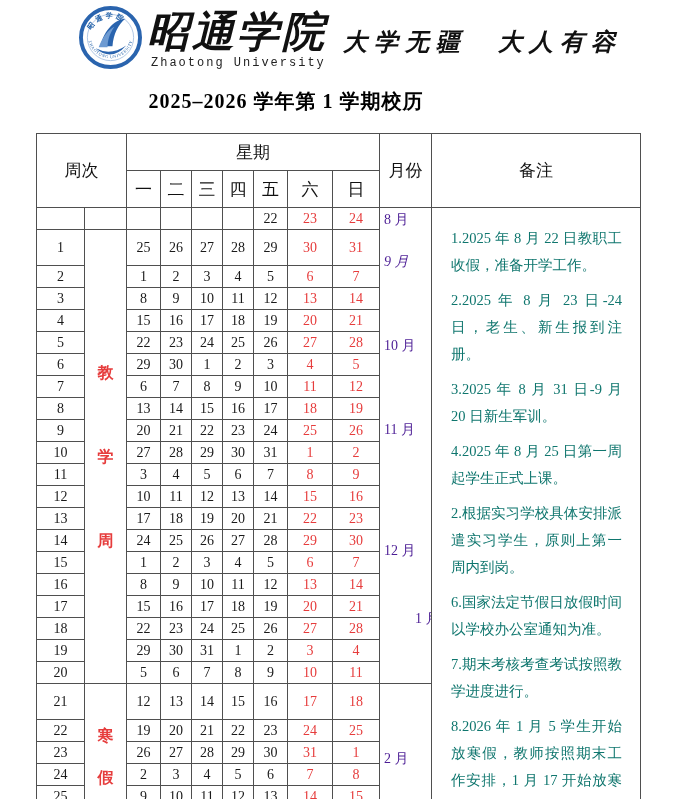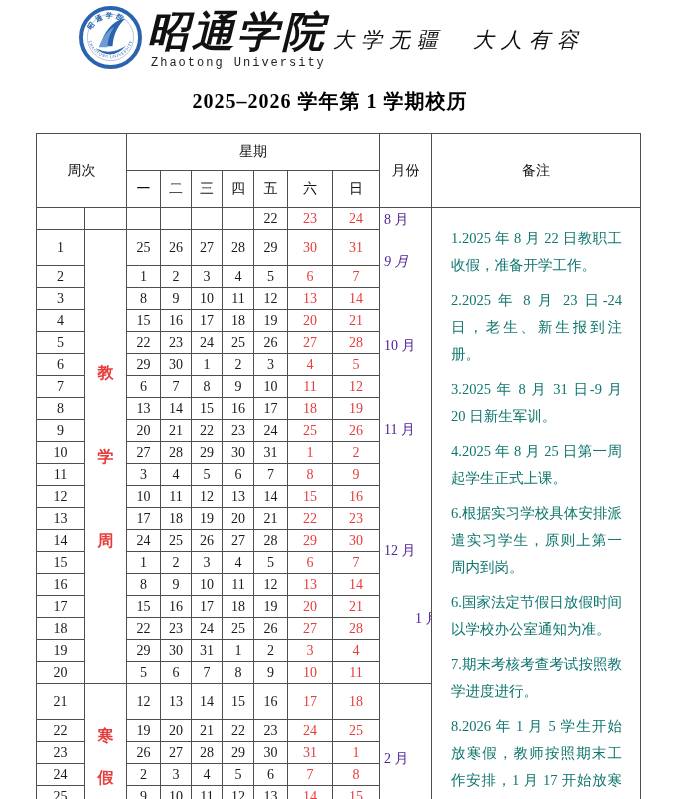--- a/index.html
+++ b/index.html
@@ -16,41 +16,41 @@
     position:absolute;left:147px;top:8px;width:200px;
     font-size:42px;font-weight:bold;font-style:italic;letter-spacing:3px;
     white-space:nowrap;line-height:48px;color:#111;
   }
   .en-name{
     position:absolute;left:151px;top:56px;
     font-family:"Liberation Mono","DejaVu Sans Mono",monospace;
     font-size:12px;letter-spacing:2px;color:#222;white-space:nowrap;
   }
   .motto{
-    position:absolute;left:333px;top:26px;
-    font-size:21px;font-weight:normal;font-style:italic;letter-spacing:7px;
+    position:absolute;left:343px;top:26px;
+    font-size:24px;font-weight:bold;font-style:italic;letter-spacing:7px;
     color:#111;white-space:nowrap;
   }
   .page-title{
     position:absolute;left:0;top:88px;width:572px;text-align:center;
-    font-size:20px;font-weight:bold;letter-spacing:1px;color:#000;padding-left:44px;
+    font-size:20px;font-weight:bold;letter-spacing:1px;color:#000;
   }
 
   
   table.cal{
     position:absolute;left:36px;top:133px;width:604px;
     border-collapse:collapse;table-layout:fixed;
     font-size:14px;
   }
   .cal th,.cal td{
     border:1px solid var(--line);
     padding:0;text-align:center;vertical-align:middle;
     font-weight:normal;overflow:hidden;
   }
-  .cal thead th{font-size:14px;height:36px;color:#111;text-align:center;}
+  .cal thead th{font-size:17px;height:36px;color:#111;text-align:center;}
   .cal td.wk{height:21px;font-size:14px;}
   .cal td.date{height:21px;font-size:14px;}
   .cal td.red{color:var(--red);}
   .cal td.lbl{vertical-align:middle;}
   .lbl-stack{display:flex;flex-direction:column;align-items:center;justify-content:center;height:100%;}
   .lbl-stack span{
     color:var(--red);font-size:16px;line-height:21px;font-weight:bold;
   }
   .gap-big{gap:63px;}
   .gap-small{gap:21px;}
@@ -143,21 +143,21 @@
           <div class="month-label" style="top: 211px; text-align: center;">11 月</div>
           <div class="month-label" style="top: 332px;">12 月</div>
           <div class="month-label" style="top: 400px; margin-left: 31px;">1 月</div>
         </td>
         <td class="remarks" rowspan="27">
           <div class="remarks-inner">
             <p>1.2025 年 8 月 22 日教职工收假，准备开学工作。</p>
             <p>2.2025 年 8 月 23 日-24 日，老生、新生报到注册。</p>
             <p>3.2025 年 8 月 31 日-9 月 20 日新生军训。</p>
             <p>4.2025 年 8 月 25 日第一周起学生正式上课。</p>
-            <p>6.根据实习学校具体安排派遣实习学生，原则上第一周内到岗。</p>
+            <p>2.根据实习学校具体安排派遣实习学生，原则上第一周内到岗。</p>
             <p>6.国家法定节假日放假时间以学校办公室通知为准。</p>
             <p>7.期末考核考查考试按照教学进度进行。</p>
             <p>8.2026 年 1 月 5 学生开始放寒假，教师按照期末工作安排，1 月 17 开始放寒假。</p>
           </div>
         </td>
       </tr>
       <tr>
         <td class="wk">1</td>
         <td class="lbl" rowspan="20">
           <div class="lbl-stack gap-big">

